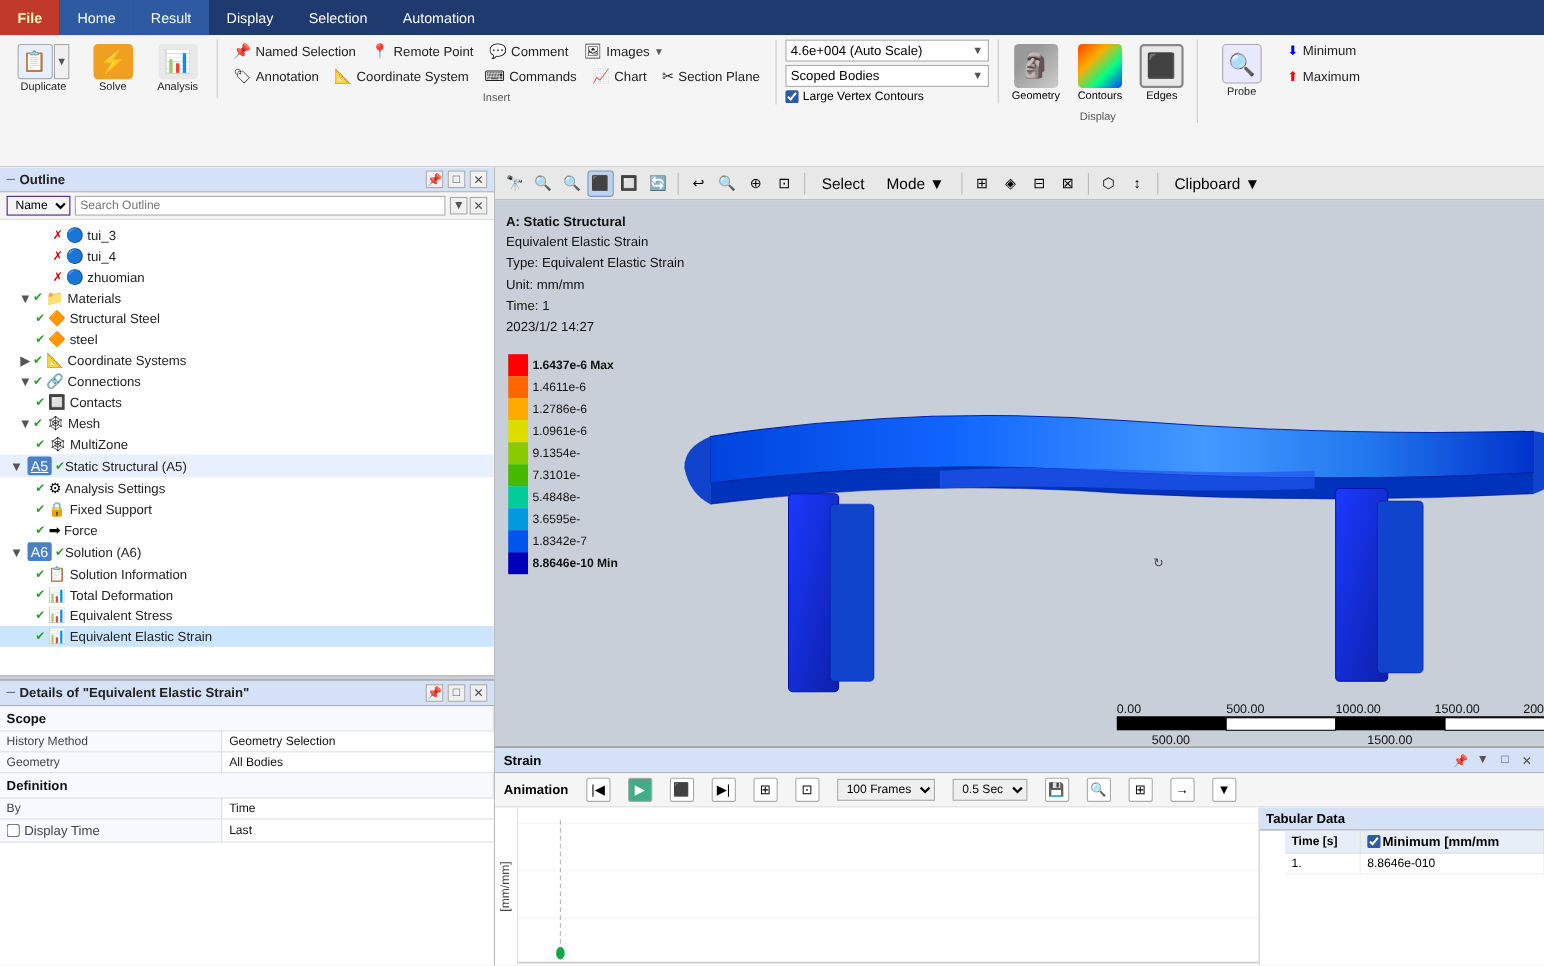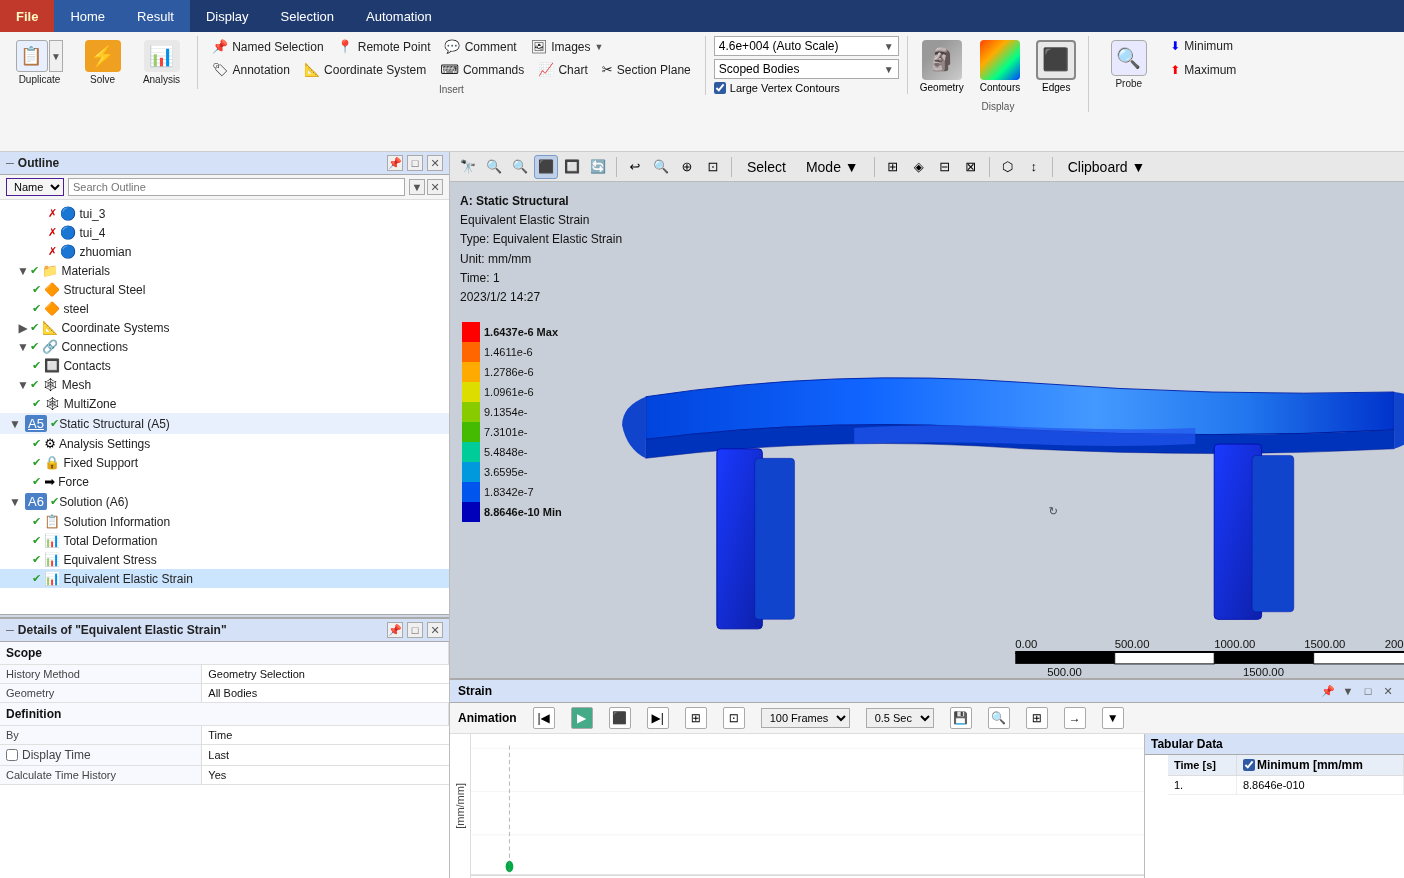--- a/index.html
+++ b/index.html
@@ -440,24 +440,20 @@
           </tr>
           <tr>
             <td>
               <div style="display:flex; align-items:center; gap:4px;">
                 <input type="checkbox" class="checkbox-small" style="">
                 <span>Display Time</span>
               </div>
             </td>
             <td>Last</td>
           </tr>
-          <tr>
-            <td>Calculate Time History</td>
-            <td>Yes</td>
-          </tr>
         </tbody>
           </table>
       </div>
     </div>
   </div>
 
   <div class="right-area">
 
     <div class="viewer-toolbar">
       <div class="vt-btn" title="Zoom Fit">🔭</div>

